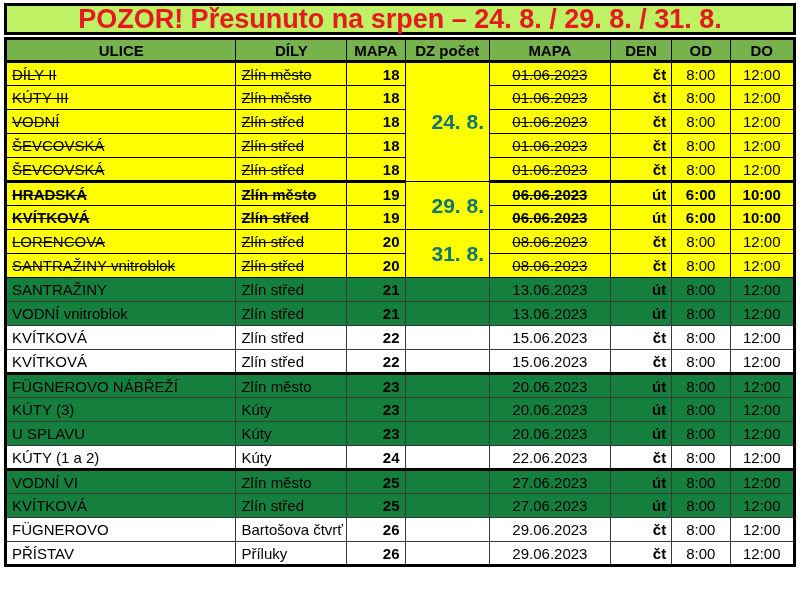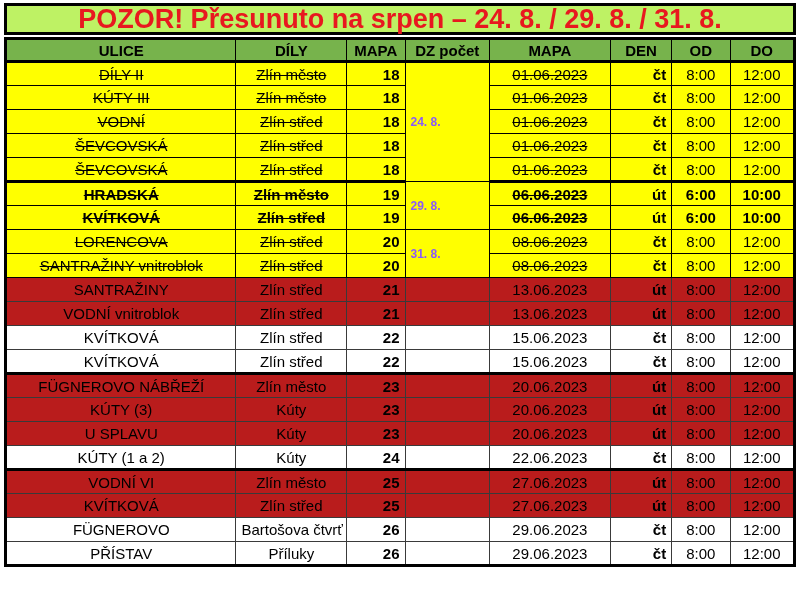--- a/index.html
+++ b/index.html
@@ -43,37 +43,37 @@
   }
   th {
     background:#77B34C;
     border:1px solid #000;
     border-top:3px solid #000;
     border-bottom:3px solid #000;
     font-weight:bold;
     height:23px;
   }
   
-  .c-left  { text-align:center; }
+  .c-left  { text-align:left; }
   .c-center{ text-align:center; }
   .b { font-weight:bold;text-align:right; }
   .strike { text-decoration:line-through; }
   
   tr.yellow td { background:#FFFF00; border-color:#000; }
   tr.bold-row td { font-weight:bold; }
   td.aug-cell {
     background:#FFFF00;
-    color:#8b5cf6;
+    color:#0f766e;
     font-weight:bold;
-    font-size:12px;
-    text-align:left;
+    font-size:21px;
+    text-align:right;
     border-color:#000;
   }
   
-  tr.shaded td { background:#b91c1c; }
+  tr.shaded td { background:#15803d; }
   tr.plain  td { background:#FFFFFF; }
   
   tr.week-end td { border-bottom:3px solid #000; }
 </style>
 </head>
 <body>
 
 <div class="banner">
   <span class="banner-text">POZOR! Přesunuto na srpen – 24. 8. / 29. 8. / 31. 8.</span>
 </div>

